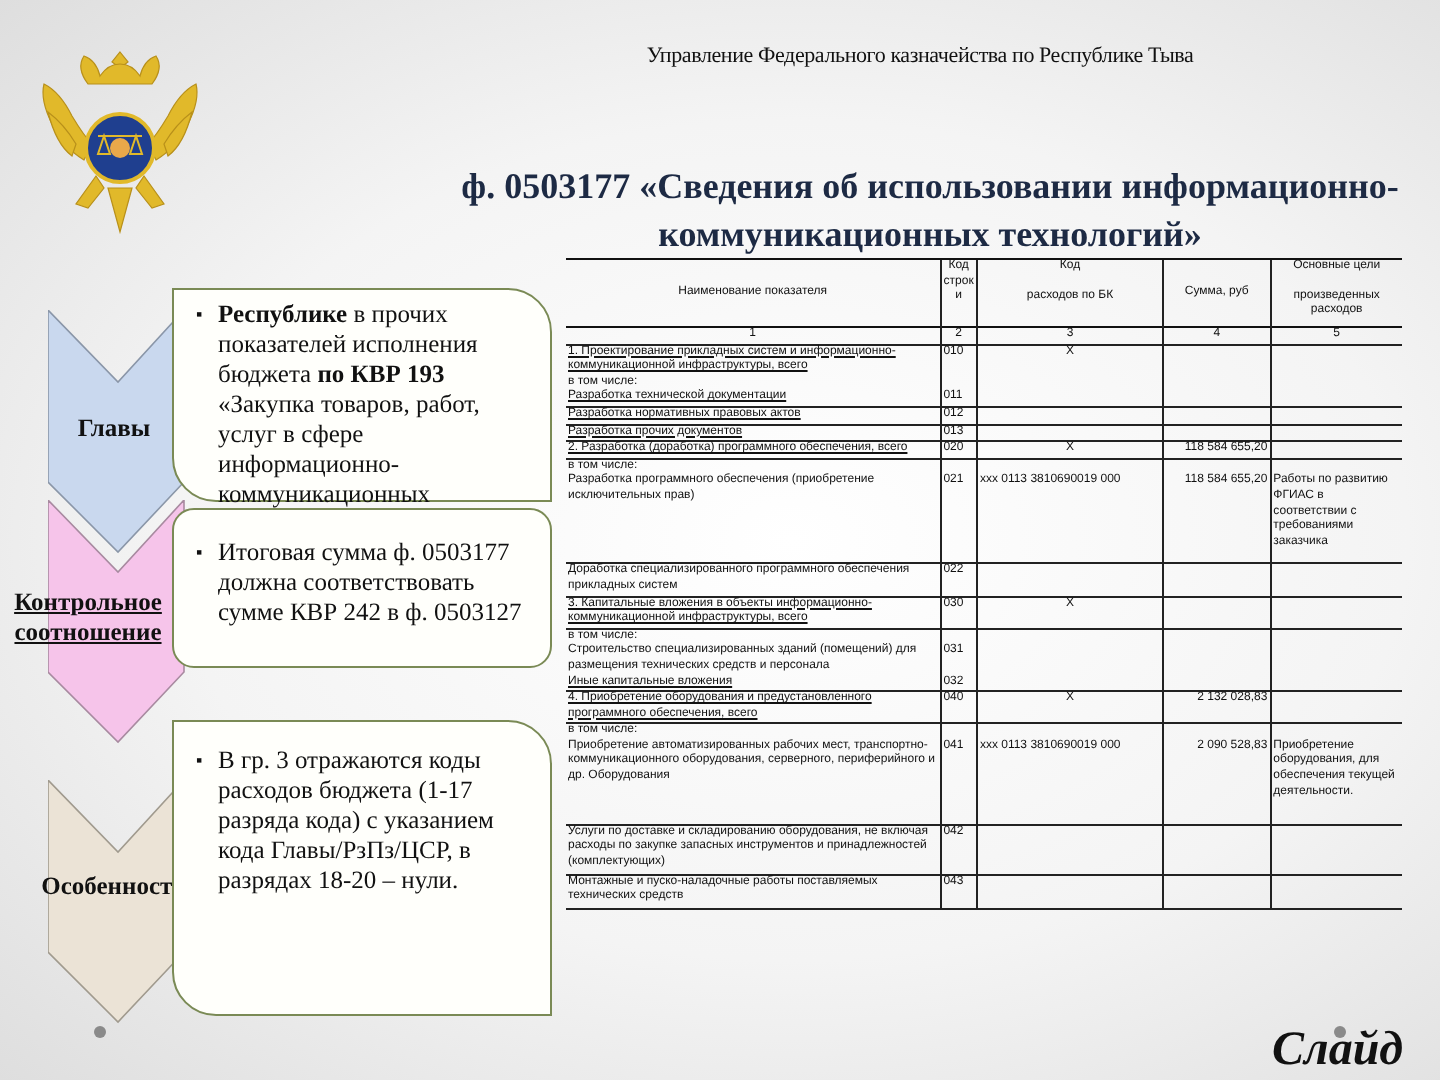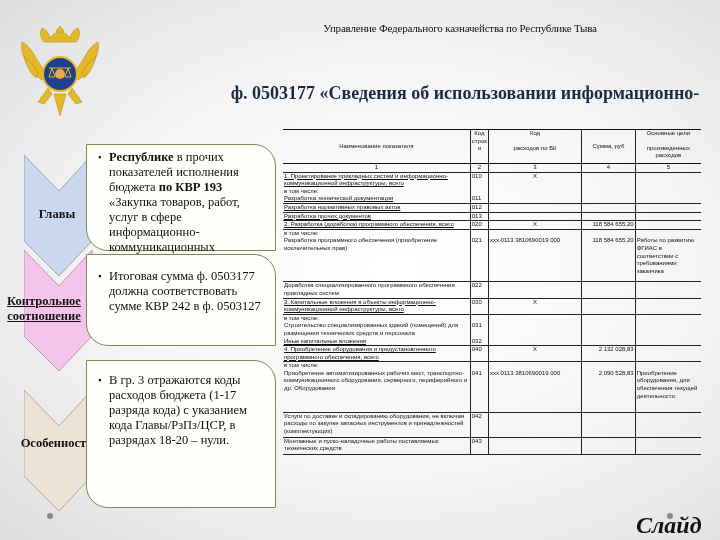--- a/index.html
+++ b/index.html
@@ -77,20 +77,21 @@
     </g>
     <circle cx="46" cy="52" r="17" fill="#1f3f8f" stroke="#e1b92a" stroke-width="2"></circle>
     <circle cx="46" cy="52" r="5" fill="#e9a84a"></circle>
     <path d="M35 46 h22 M38 46 l-3 9 h6z M54 46 l-3 9 h6z" stroke="#e1b92a" stroke-width="1" fill="none"></path>
   </svg>
 </div>
 
 <div class="title1">Управление Федерального казначейства по Республике Тыва</div>
 <div class="title2">
   <div>ф. 0503177 «Сведения об использовании информационно-</div>
+  <div>коммуникационных технологий»</div>
 </div>
 
 <div class="chev" style="top:155px; height:120px;">
   <svg width="70" height="122" viewBox="0 0 70 122">
     <polygon points="0,0 35,36 68,0 68,86 35,121 0,86" fill="#c9d8ee" stroke="#8a96a8" stroke-width="0.8"></polygon>
   </svg>
   <div class="chev-label" style="top:52px; left:-10px;">Главы</div>
 </div>
 <div class="box" style="top:144px; height:107px;">
   <ul>
@@ -99,21 +100,21 @@
     </li>
   </ul>
 </div>
 
 <div class="chev" style="top:250px; height:120px;">
   <svg width="70" height="122" viewBox="0 0 70 122">
     <polygon points="0,0 35,36 68,0 68,86 35,121 0,86" fill="#f6c4ea" stroke="#a88aa0" stroke-width="0.8"></polygon>
   </svg>
   <div class="chev-label" style="top:44px; left:-18px; width:76px;text-decoration:underline;">Контрольное соотношение</div>
 </div>
-<div class="box" style="top:254px; height:92px; padding-top:14px;">
+<div class="box" style="top:254px; height:80px; padding-top:14px;border-radius:11px;">
   <ul>
     <li>Итоговая сумма ф. 0503177 должна соответствовать сумме КВР 242 в ф. 0503127</li>
   </ul>
 </div>
 
 <div class="chev" style="top:390px; height:120px;">
   <svg width="70" height="122" viewBox="0 0 70 122">
     <polygon points="0,0 35,36 68,0 68,86 35,121 0,86" fill="#ebe3d6" stroke="#a09a8e" stroke-width="0.8"></polygon>
   </svg>
   <div class="chev-label" style="top:46px; left:-16px; width:98px;">Особенности</div>

